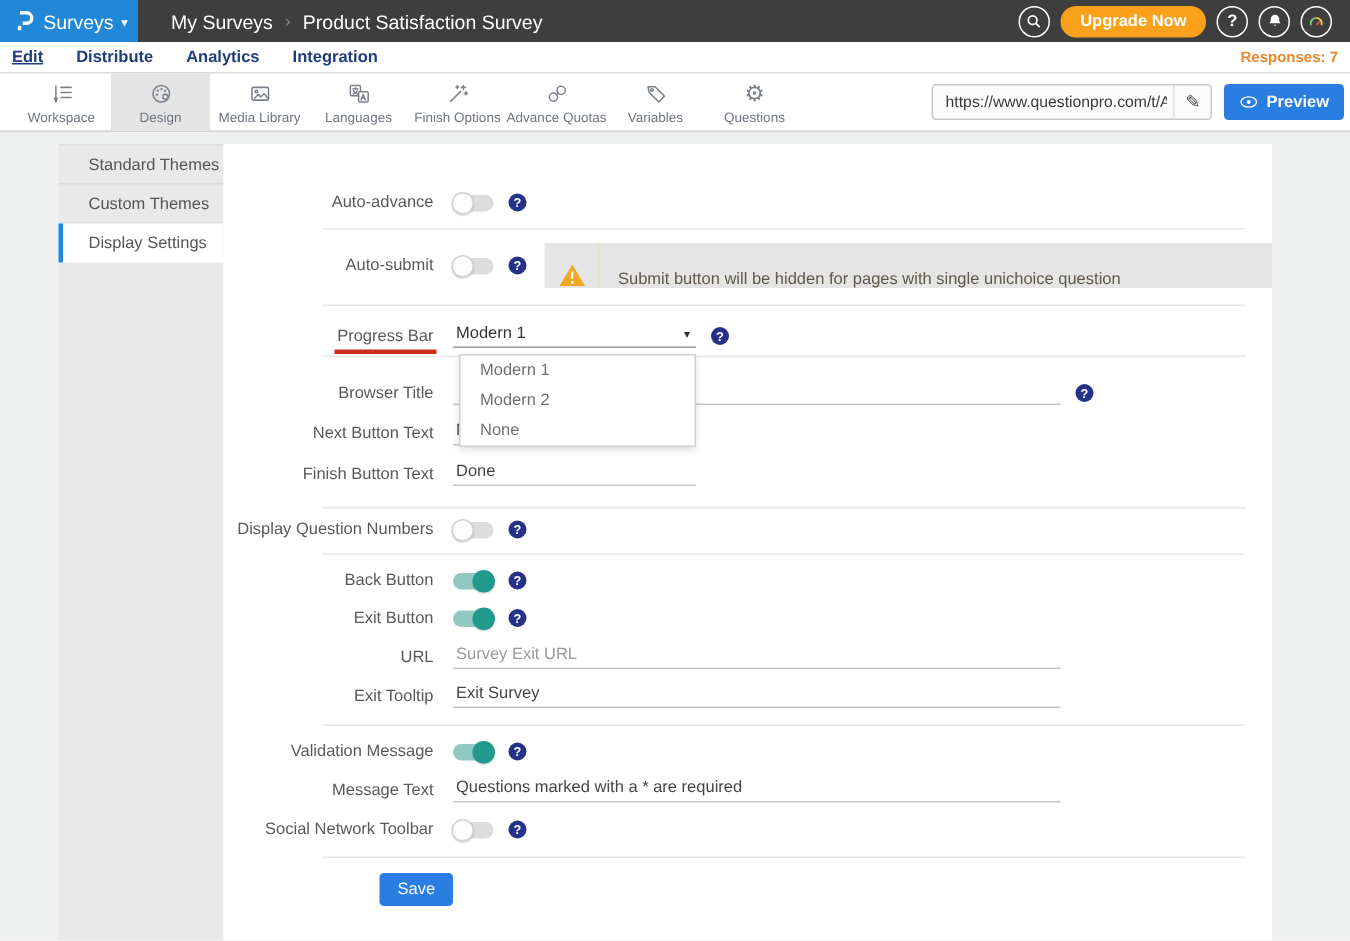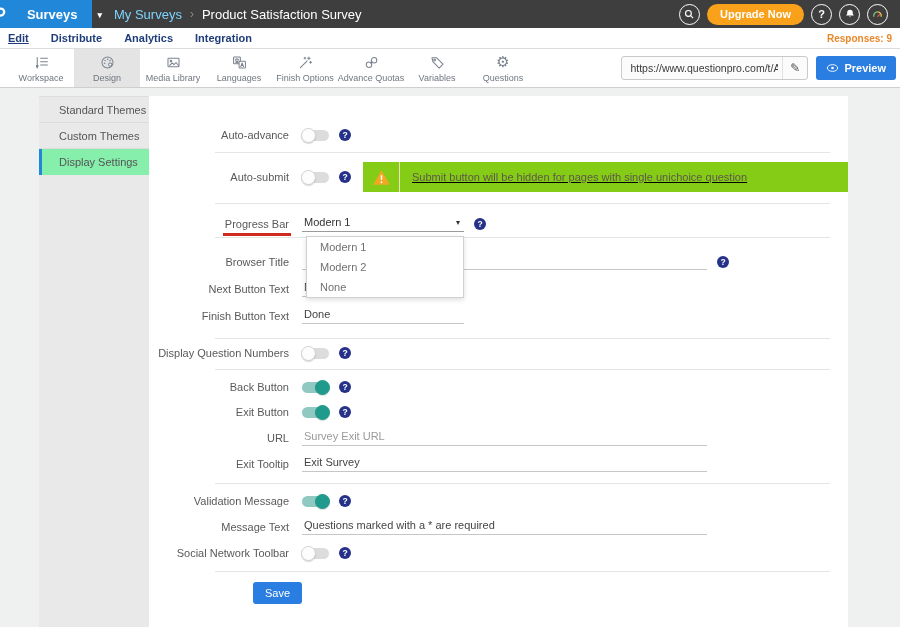--- a/index.html
+++ b/index.html
@@ -2,26 +2,26 @@
 <html><head>
 <meta charset="utf-8">
 <style>
   * { margin:0; padding:0; box-sizing:border-box; }
   html,body { width:900px; height:627px; overflow:hidden; background:#eff0f0;
     font-family:"Liberation Sans", sans-serif; }
 
   
   .topbar { height:28px; background:#3e3e3e; display:flex; align-items:center; }
   .logo-block { width:92px; height:28px; background:#2187d8; display:flex; align-items:center;
-    justify-content:center; gap:20px; color:#fff; cursor:pointer;font-weight:bold; }
+    justify-content:center; gap:5px; color:#fff; cursor:pointer; }
   .logo-mark { display:flex; align-items:center; }
   .logo-text { font-size:13px; color:#fff; }
   .logo-caret { font-size:9px; color:#fff; margin-top:1px; }
   .breadcrumb { display:flex; align-items:center; gap:8px; margin-left:22px; font-size:13px; }
-  .bc-parent { color:#7dd3fc; cursor:pointer; }
+  .bc-parent { color:#ffffff; cursor:pointer; }
   .bc-sep { color:#8a8a8a; font-size:12px; }
   .bc-current { color:#fff; }
   .topbar-right { margin-left:auto; display:flex; align-items:center; gap:7px; padding-right:12px; }
   .circle-btn { width:21px; height:21px; border:1.6px solid #fff; border-radius:50%;
     display:flex; align-items:center; justify-content:center; color:#fff; font-size:11px;
     font-weight:bold; cursor:pointer; background:transparent; }
   .upgrade-btn { background:#f9a11b; color:#fff; font-size:11px; font-weight:bold;
     border:none; border-radius:11px; height:21px; padding:0 13px; cursor:pointer; }
 
   
@@ -50,21 +50,21 @@
     cursor:pointer; border-left:1px solid #e0e0e0; line-height:22px; }
   .preview-btn { align-self:center; display:flex; align-items:center; gap:5px; height:24px; padding:0 10px;
     background:#2a7de1; border:none; border-radius:3px; color:#fff; font-size:11px; font-weight:bold;
     cursor:pointer; margin-right:4px; font-family:"Liberation Sans", sans-serif; }
 
   
   .content { display:flex; height:539px; padding:8px 0 0 39px; background:#eff0f0; }
   .sidebar { width:133px; background:#e9e9e9; border-top:1px solid #dedede; }
   .side-item { height:26px; display:flex; align-items:center; padding-left:20px; font-size:11px;
     color:#555; border-bottom:1px solid #dcdcdc; cursor:pointer; }
-  .side-item.active { background:#86efac; border-left:3px solid #2187d8; padding-left:17px; border-bottom:none; }
+  .side-item.active { background:#ffffff; border-left:3px solid #2187d8; padding-left:17px; border-bottom:none; }
 
   .panel { flex:1; background:#fff; margin-right:52px; position:relative; }
 
   .row { display:flex; align-items:center; height:22px; }
   .lbl { width:153px; text-align:right; padding-right:13px; font-size:11px; color:#58595b; white-space:nowrap; }
   .ctl { flex:1; display:flex; align-items:center; }
   .divider { border-top:1px solid #e5e5e5; margin-left:66px; margin-right:18px; }
 
   
   .toggle { position:relative; width:27px; height:11px; border-radius:6px; background:#dcdcdc;
@@ -72,22 +72,22 @@
   .toggle .knob { position:absolute; top:-2px; left:-1px; width:15px; height:15px; border-radius:50%;
     background:#fdfdfd; border:1px solid #d2d2d2; box-shadow:0 1px 1px rgba(0,0,0,.15); }
   .toggle.on { background:#8fc9c2; }
   .toggle.on .knob { left:auto; right:-1px; background:#1f9a8c; border-color:#1f9a8c; }
 
   .help { width:12px; height:12px; border-radius:50%; background:#26328a; color:#fff; font-size:8.5px;
     font-weight:bold; display:flex; align-items:center; justify-content:center; margin-left:10px;
     cursor:pointer; flex:none; }
 
   
-  .warn-box { margin-left:12px; width:485px; height:30px; background:#84cc16; display:flex;
-    align-items:center;text-decoration:underline; }
+  .warn-box { margin-left:12px; width:485px; height:30px; background:#e5e5e5; display:flex;
+    align-items:flex-end; }
   .warn-tri { margin:0 8px 0 9px; display:flex; }
   .warn-sep { width:1px; height:30px; background:#efe3b4; }
   .warn-text { font-size:11px; color:#5f584a; padding-left:12px; }
 
   
   .uline { border:none; border-bottom:1px solid #c6c6c6; outline:none; background:transparent;
     font-size:11px; color:#444; padding:0 0 3px 2px; font-family:"Liberation Sans", sans-serif; }
   .uline::placeholder { color:#9a9a9a; }
   .w-short { width:162px; }
   .w-long { width:405px; }
@@ -163,21 +163,21 @@
       </svg>
     </span>
   </div>
 </div>
 
 <div class="subnav">
   <span class="subnav-item active">Edit</span>
   <span class="subnav-item">Distribute</span>
   <span class="subnav-item">Analytics</span>
   <span class="subnav-item">Integration</span>
-  <span class="responses">Responses: 9</span>
+  <span class="responses">Responses: 7</span>
 </div>
 
 <div class="toolbar">
   <div class="tool-item">
     <span class="tool-icon">
       <svg width="17" height="17" viewBox="0 0 20 20">
         <line x1="5" y1="4" x2="5" y2="13"></line>
           <path d="M4 13.5 L5 16.5 L6 13.5 Z"></path>
         <line x1="9" y1="5" x2="17" y2="5"></line>
           <line x1="9" y1="9" x2="17" y2="9"></line>

